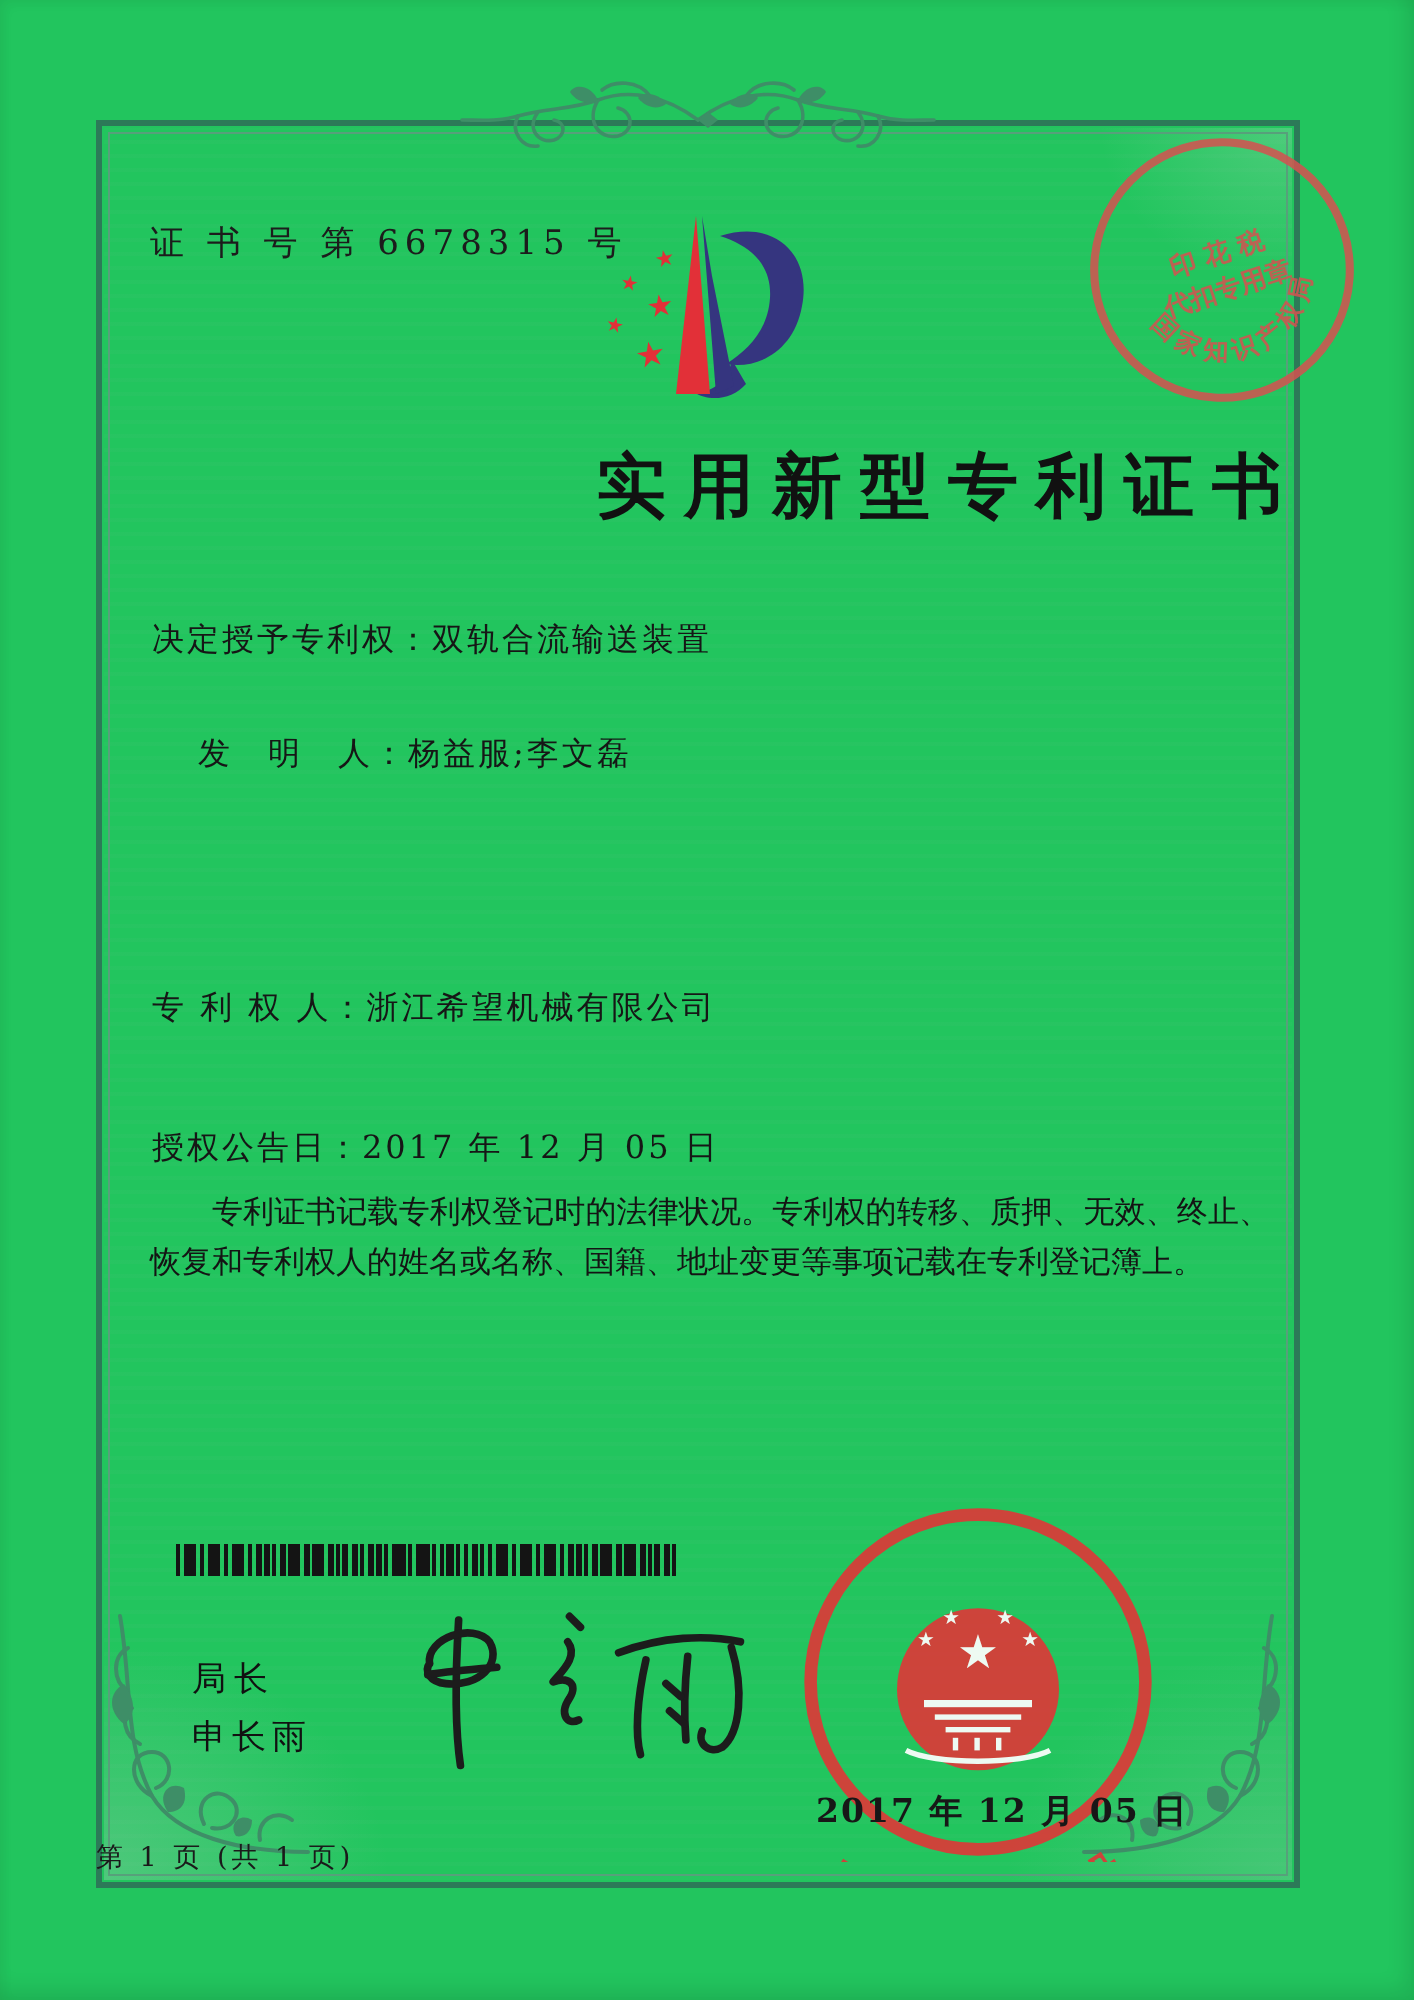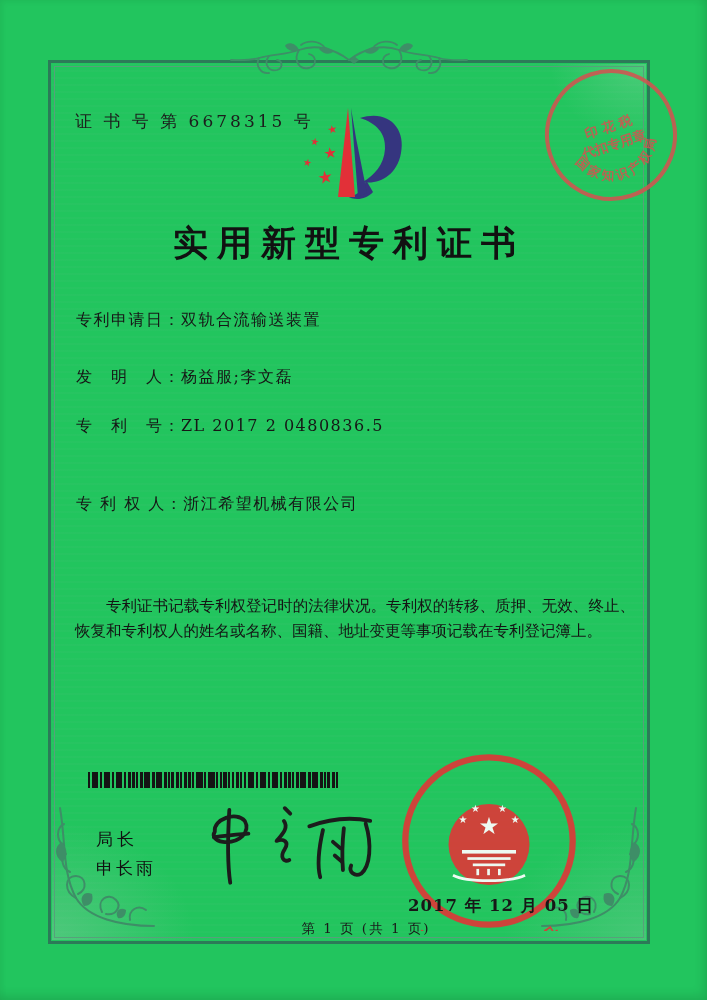--- a/index.html
+++ b/index.html
@@ -25,21 +25,21 @@
       radial-gradient(160px 130px at 100% 0%, rgba(200,225,205,.25), transparent 60%),
       repeating-linear-gradient(0deg, rgba(130,185,155,.05) 0 2px, transparent 2px 7px);
   }
   .orn { position:absolute; pointer-events:none; }
   
   .certno {
     position:absolute; left:75px; top:110px; font-size:17px; color:#1c1c1c;
     letter-spacing:3px;
   }
   .title {
-    position:absolute; left:48px; top:220px; width:602px; text-align:center;
+    position:absolute; left:48px; top:220px; width:602px; text-align:right;
     font-size:35px; font-weight:bold; color:#111; letter-spacing:9px;
   }
   .field { position:absolute; left:76px; font-size:16px; color:#161616; letter-spacing:1.5px; white-space:nowrap; }
   .paras {
     position:absolute; left:75px; top:594px; width:560px;
     font-size:15.5px; line-height:24.5px; color:#141414; text-align:justify;
   }
   .paras p { text-indent:2em; }
   
   .barcode {
@@ -49,22 +49,22 @@
       repeating-linear-gradient(90deg, #141414 0 1px, transparent 1px 6px),
       repeating-linear-gradient(90deg, transparent 0 5px, #141414 5px 8px, transparent 8px 13px);
   }
   .signer-title { position:absolute; left:96px; top:828px; font-size:17px; letter-spacing:4px; color:#111; font-family:"DejaVu Sans", sans-serif;text-align:right; }
   .signer-name  { position:absolute; left:96px; top:857px; font-size:17px; letter-spacing:3px; color:#111; font-family:Liberation Sans, sans-serif; }
   .issue-date {
     position:absolute; left:408px; top:895px; font-size:16.5px; color:#171717;
     letter-spacing:1px; z-index:4; font-weight:bold;
   }
   .footer {
-    position:absolute; left:48px; top:920px; width:602px; text-align:center;
-    font-size:13.5px; color:#1a1a1a; letter-spacing:2px;margin-left:17px;
+    position:absolute; left:48px; top:920px; width:602px; 
+    font-size:13.5px; color:#1a1a1a; letter-spacing:2px;
   }
   .seal-main { position:absolute; left:399px; top:751px; width:180px; height:180px; opacity:.92; z-index:3; }
   .seal-tax  { position:absolute; left:540px; top:64px; width:142px; height:142px; opacity:.85; transform:rotate(-18deg); }
   .logo { position:absolute; left:282px; top:100px; width:142px; height:106px; }
   .signature { position:absolute; left:190px; top:790px; width:195px; height:100px; }
 </style>
 </head>
 <body>
 
 <div class="page">
@@ -122,30 +122,30 @@
     <text x="50" y="33" font-size="11" fill="#e23038" text-anchor="middle" transform="rotate(-12 50 28)">★</text>
     <text x="33" y="45" font-size="10" fill="#e23038" text-anchor="middle" transform="rotate(10 33 40)">★</text>
     <text x="48" y="58" font-size="15" fill="#e23038" text-anchor="middle" transform="rotate(-8 48 52)">★</text>
     <text x="26" y="66" font-size="10" fill="#e23038" text-anchor="middle" transform="rotate(12 26 60)">★</text>
     <text x="43" y="83" font-size="17" fill="#e23038" text-anchor="middle" transform="rotate(-10 43 76)">★</text>
   </svg>
 
   <div class="title">实用新型专利证书</div>
 
   <div class="field" style="top:310px;">
-    <span>专利申请日：</span><span>双轨合流输送装置</span>
-  </div>
-  <div class="field" style="top:367px;">
+    <span>决定授予专利权：</span><span>双轨合流输送装置</span>
+  </div>
+  <div class="field" style="top:367px;margin-left:23px;">
     <span>发　明　人：</span><span>杨益服;李文磊</span>
-  </div>
-  <div class="field" style="top:416px;">
-    <span>专　利　号：</span><span>ZL 2017 2 0480836.5</span>
   </div>
   <div class="field" style="top:494px;">
     <span>专 利 权 人：</span><span>浙江希望机械有限公司</span>
+  </div>
+  <div class="field" style="top:564px;">
+    <span>授权公告日：</span><span>2017 年 12 月 05 日</span>
   </div>
 
   <div class="paras">
     <p>专利证书记载专利权登记时的法律状况。专利权的转移、质押、无效、终止、恢复和专利权人的姓名或名称、国籍、地址变更等事项记载在专利登记簿上。</p>
   </div>
 
   <div class="barcode"></div>
 
   <div class="signer-title">局长</div>
   <div class="signer-name">申长雨</div>

